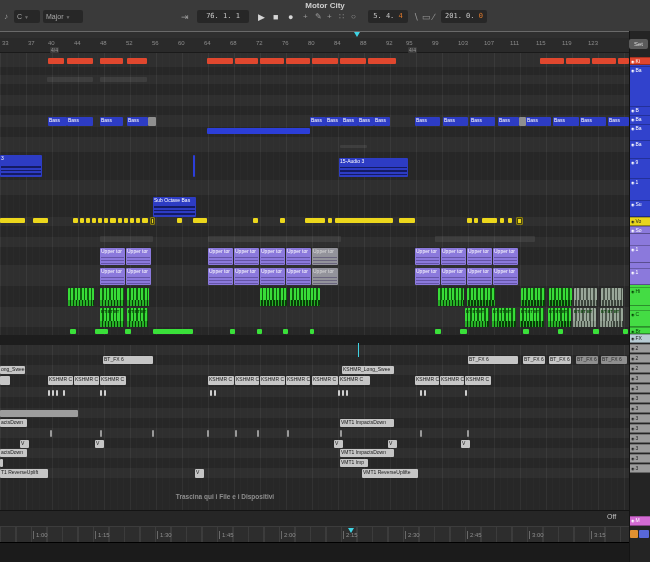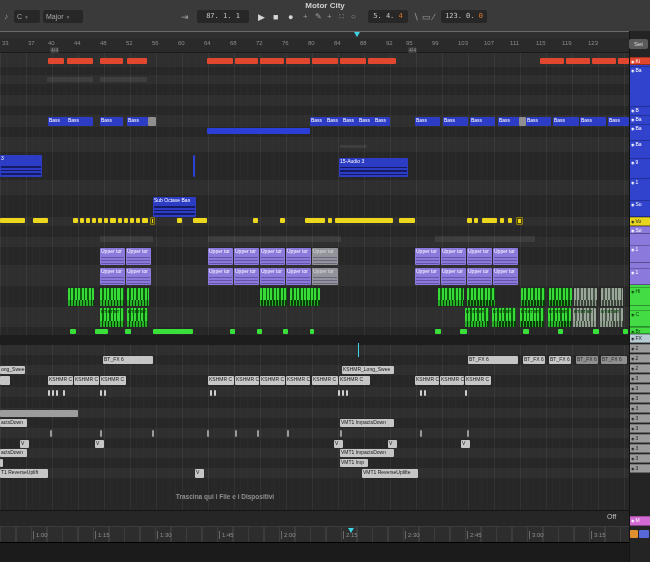--- a/index.html
+++ b/index.html
@@ -86,33 +86,33 @@
   <div id="topbar">
     <div id="title">Motor City</div>
     <span class="tico" style="left:4px;font-size:8px;">♪</span>
     <div class="tbox" style="left:14px;top:10px;width:26px;">
       <span>C</span><span class="caret">▼</span>
     </div>
     <div class="tbox" style="left:43px;top:10px;width:40px;">
       <span>Major</span><span class="caret">▼</span>
     </div>
     <span class="tico" style="left:181px;">⇥</span>
-    <div class="tbox numbox" style="left:197px;top:10px;width:52px;">87. 1. 1</div>
+    <div class="tbox numbox" style="left:197px;top:10px;width:52px;">76. 1. 1</div>
     <span class="tico" style="left:258px;color:#d6d6d6;">▶</span>
     <span class="tico" style="left:273px;color:#d6d6d6;">■</span>
     <span class="tico" style="left:288px;color:#d6d6d6;">●</span>
     <span id="extraicons"><span class="tico" style="left: 303px; font-size: 8px;">+</span><span class="tico" style="left: 315px; font-size: 8px;">✎</span><span class="tico" style="left: 327px; font-size: 8px;">+</span><span class="tico" style="left: 339px; font-size: 8px;">∷</span><span class="tico" style="left: 351px; font-size: 8px;">○</span></span>
     <div class="tbox numbox" style="left:368px;top:10px;width:40px;">
       <span>5. 4.</span> <span class="orange">4</span>
     </div>
     <span class="tico" style="left:413px;">∖</span>
     <span class="tico" style="left:422px;">▭</span>
     <span class="tico" style="left:433px;">∕</span>
     <div class="tbox numbox" style="left:441px;top:10px;width:46px;">
-      <span>123. 0.</span> <span class="orange">0</span>
+      <span>201. 0.</span> <span class="orange">0</span>
     </div>
   </div>
 
   <div id="scrub"></div>
   <div id="barruler">
       <span class="barnum" style="left: 2px;">33</span>
       <span class="barnum" style="left: 28px;">37</span>
       <span class="barnum" style="left: 48px;">40</span>
       <span class="barnum" style="left: 74px;">44</span>
       <span class="barnum" style="left: 100px;">48</span>

